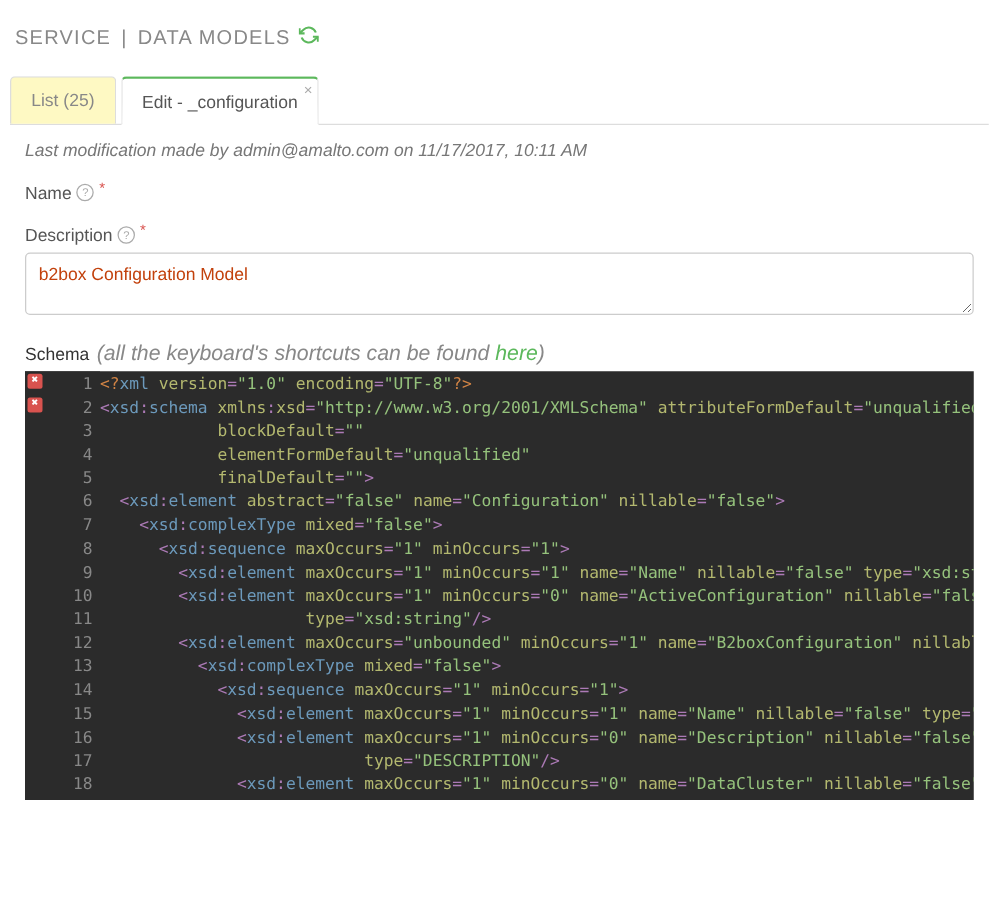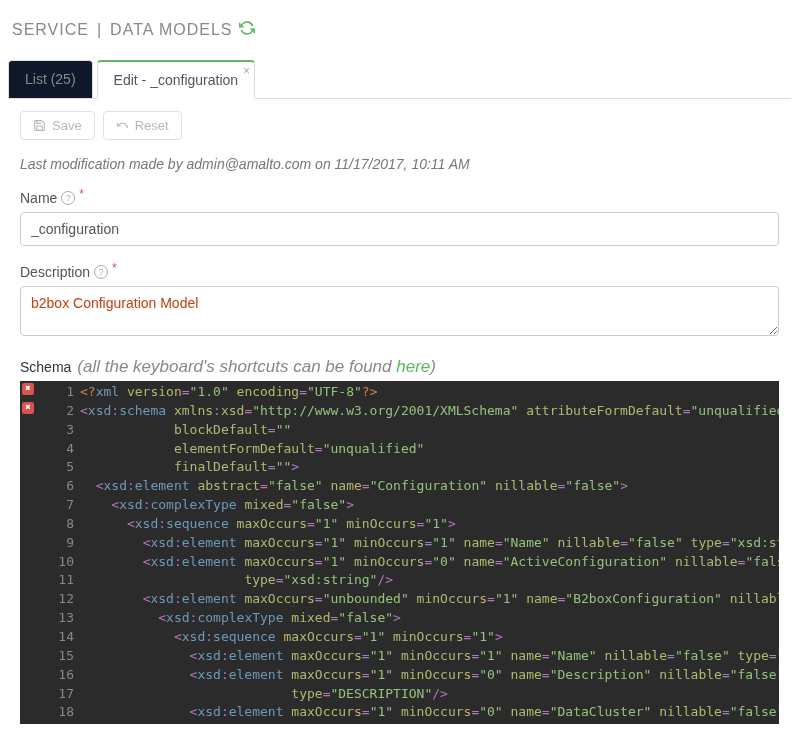--- a/index.html
+++ b/index.html
@@ -5,21 +5,21 @@
 * { box-sizing: border-box; margin: 0; padding: 0; }
 body { font-family: -apple-system, "Helvetica Neue", Arial, sans-serif; font-size: 14px; color: #333; background: #fff; }
 
 .header { padding: 20px 12px; display: flex; align-items: center; gap: 6px; color: #888; font-size: 16px; letter-spacing: 1px; }
 .header .title { color: #888; font-weight: 400; }
 .header .divider { margin: 0 2px; }
 .header .refresh-icon { color: #5cb85c; cursor: pointer; }
 
 .tabs { display: flex; border-bottom: 1px solid #ddd; margin: 0 8px; }
 .tab { padding: 10px 16px; border: 1px solid transparent; border-bottom: none; color: #777; cursor: pointer; position: relative; background: #fff; }
-.tab.inactive { border: 1px solid #ddd; border-bottom: none; background: #0f172a; color: #888; border-radius: 4px 4px 0 0; margin-right: 4px; }
+.tab.inactive { border: 1px solid #ddd; border-bottom: none; background: #fef9c3; color: #888; border-radius: 4px 4px 0 0; margin-right: 4px; }
 .tab.active { border: 1px solid #ddd; border-top: 2px solid #5cb85c; border-bottom: 1px solid #fff; margin-bottom: -1px; border-radius: 4px 4px 0 0; color: #555; }
 .tab .close { position: absolute; top: 2px; right: 4px; font-size: 12px; color: #aaa; cursor: pointer; }
 
 .content { padding: 12px 20px; }
 .toolbar { display: flex; gap: 8px; margin-bottom: 16px; }
 .btn { display: inline-flex; align-items: center; gap: 6px; padding: 6px 12px; border: 1px solid #ccc; border-radius: 4px; background: #fff; color: #888; font-size: 13px; cursor: pointer; }
 .btn.disabled { opacity: 0.6; cursor: not-allowed; }
 .btn-icon-only { padding: 7px 12px; }
 .btn-primary-outline { border-color: #337ab7; color: #337ab7; }
 .btn-danger-outline { border-color: #d9534f; color: #d9534f; }
@@ -75,48 +75,30 @@
     <span>List (25)</span>
   </div>
   <div class="tab active">
     <span>Edit - _configuration</span>
     <span class="close">×</span>
   </div>
 </div>
 
 <div class="content">
 
-  <div class="toolbar">
-    <button class="btn disabled">
-      <svg width="13" height="13" viewBox="0 0 24 24" fill="none" stroke="currentColor" stroke-width="2">
-          <path d="M19 21H5a2 2 0 0 1-2-2V5a2 2 0 0 1 2-2h11l5 5v11a2 2 0 0 1-2 2z"></path>
-          <polyline points="17 21 17 13 7 13 7 21"></polyline>
-          <polyline points="7 3 7 8 15 8"></polyline>
-        </svg>
-      <span>Save</span>
-    </button>
-    <button class="btn disabled">
-      <svg width="13" height="13" viewBox="0 0 24 24" fill="none" stroke="currentColor" stroke-width="2">
-          <path d="M3 7v6h6"></path>
-          <path d="M21 17a9 9 0 0 0-15-6.7L3 13"></path>
-        </svg>
-      <span>Reset</span>
-    </button>
-  </div>
 
   <div class="mod-text">Last modification made by admin@amalto.com on 11/17/2017, 10:11 AM</div>
 
 
   <div class="form-group">
     <div class="form-label">
       <span>Name</span>
       <span class="help-icon">?</span>
       <span class="required">*</span>
     </div>
-    <input class="form-input" value="_configuration" style="">
   </div>
 
   <div class="form-group">
     <div class="form-label">
       <span>Description</span>
       <span class="help-icon">?</span>
       <span class="required">*</span>
     </div>
     <textarea class="form-textarea" style="">b2box Configuration Model</textarea>
   </div>

